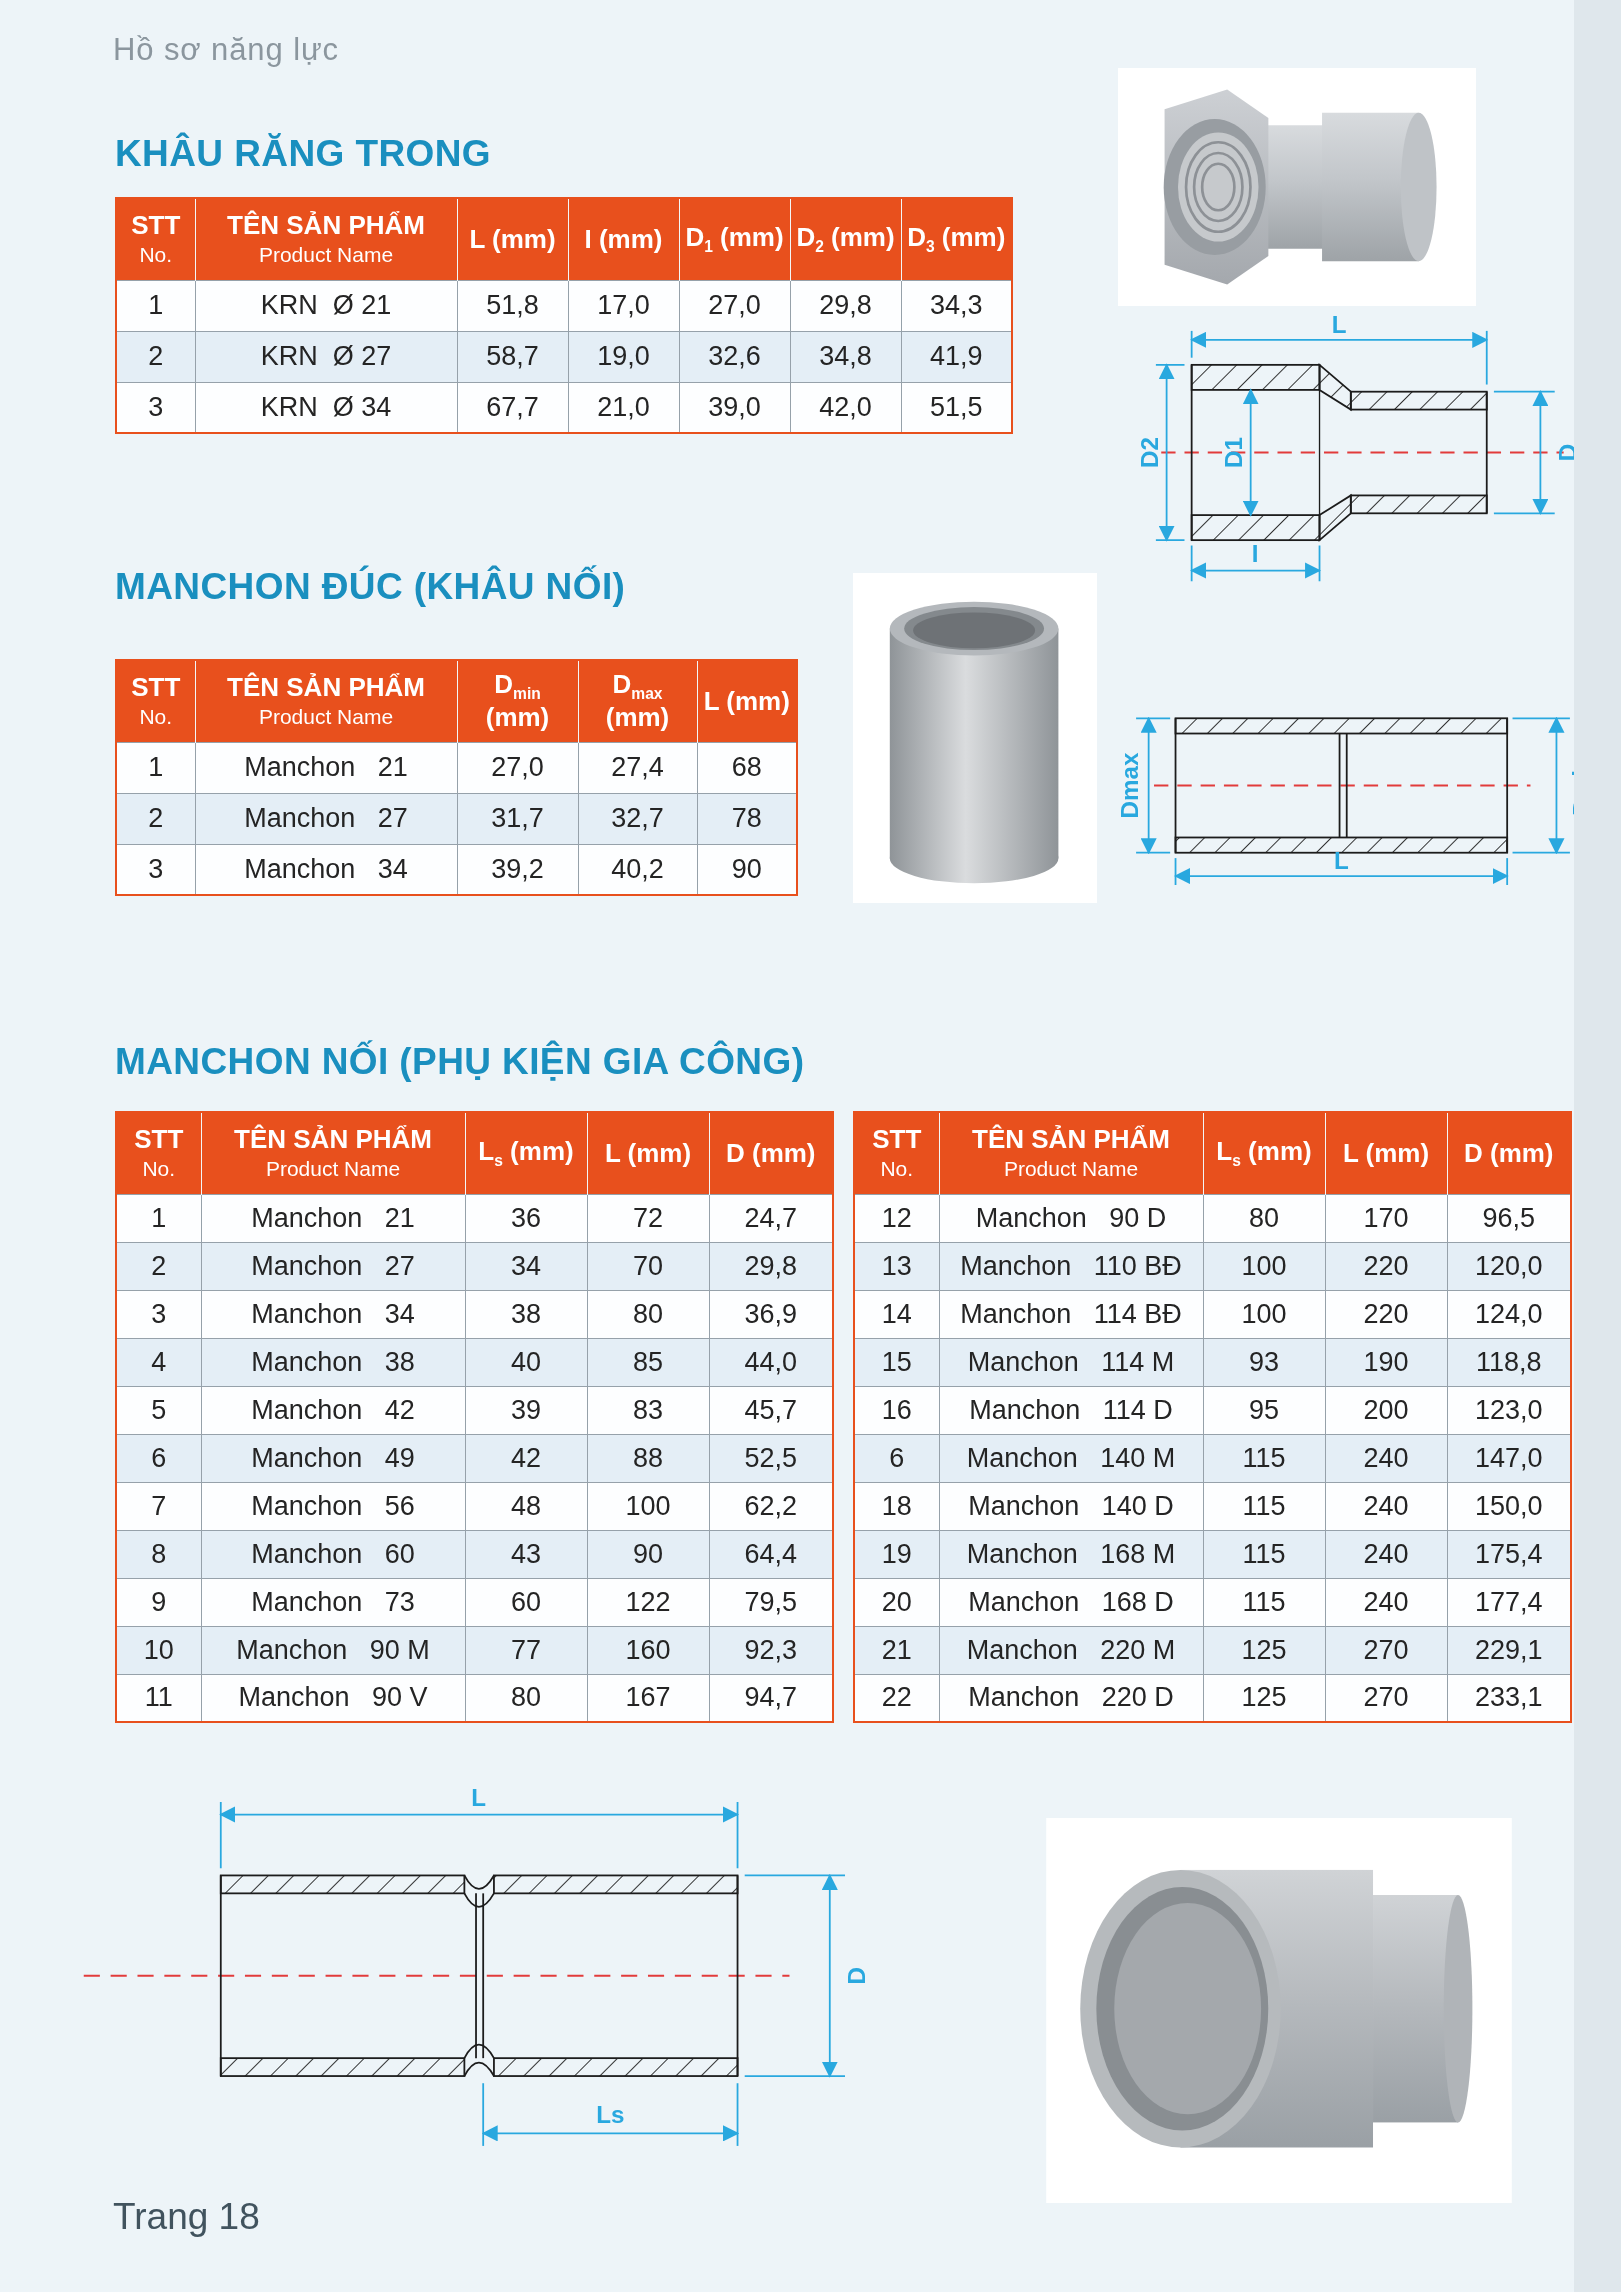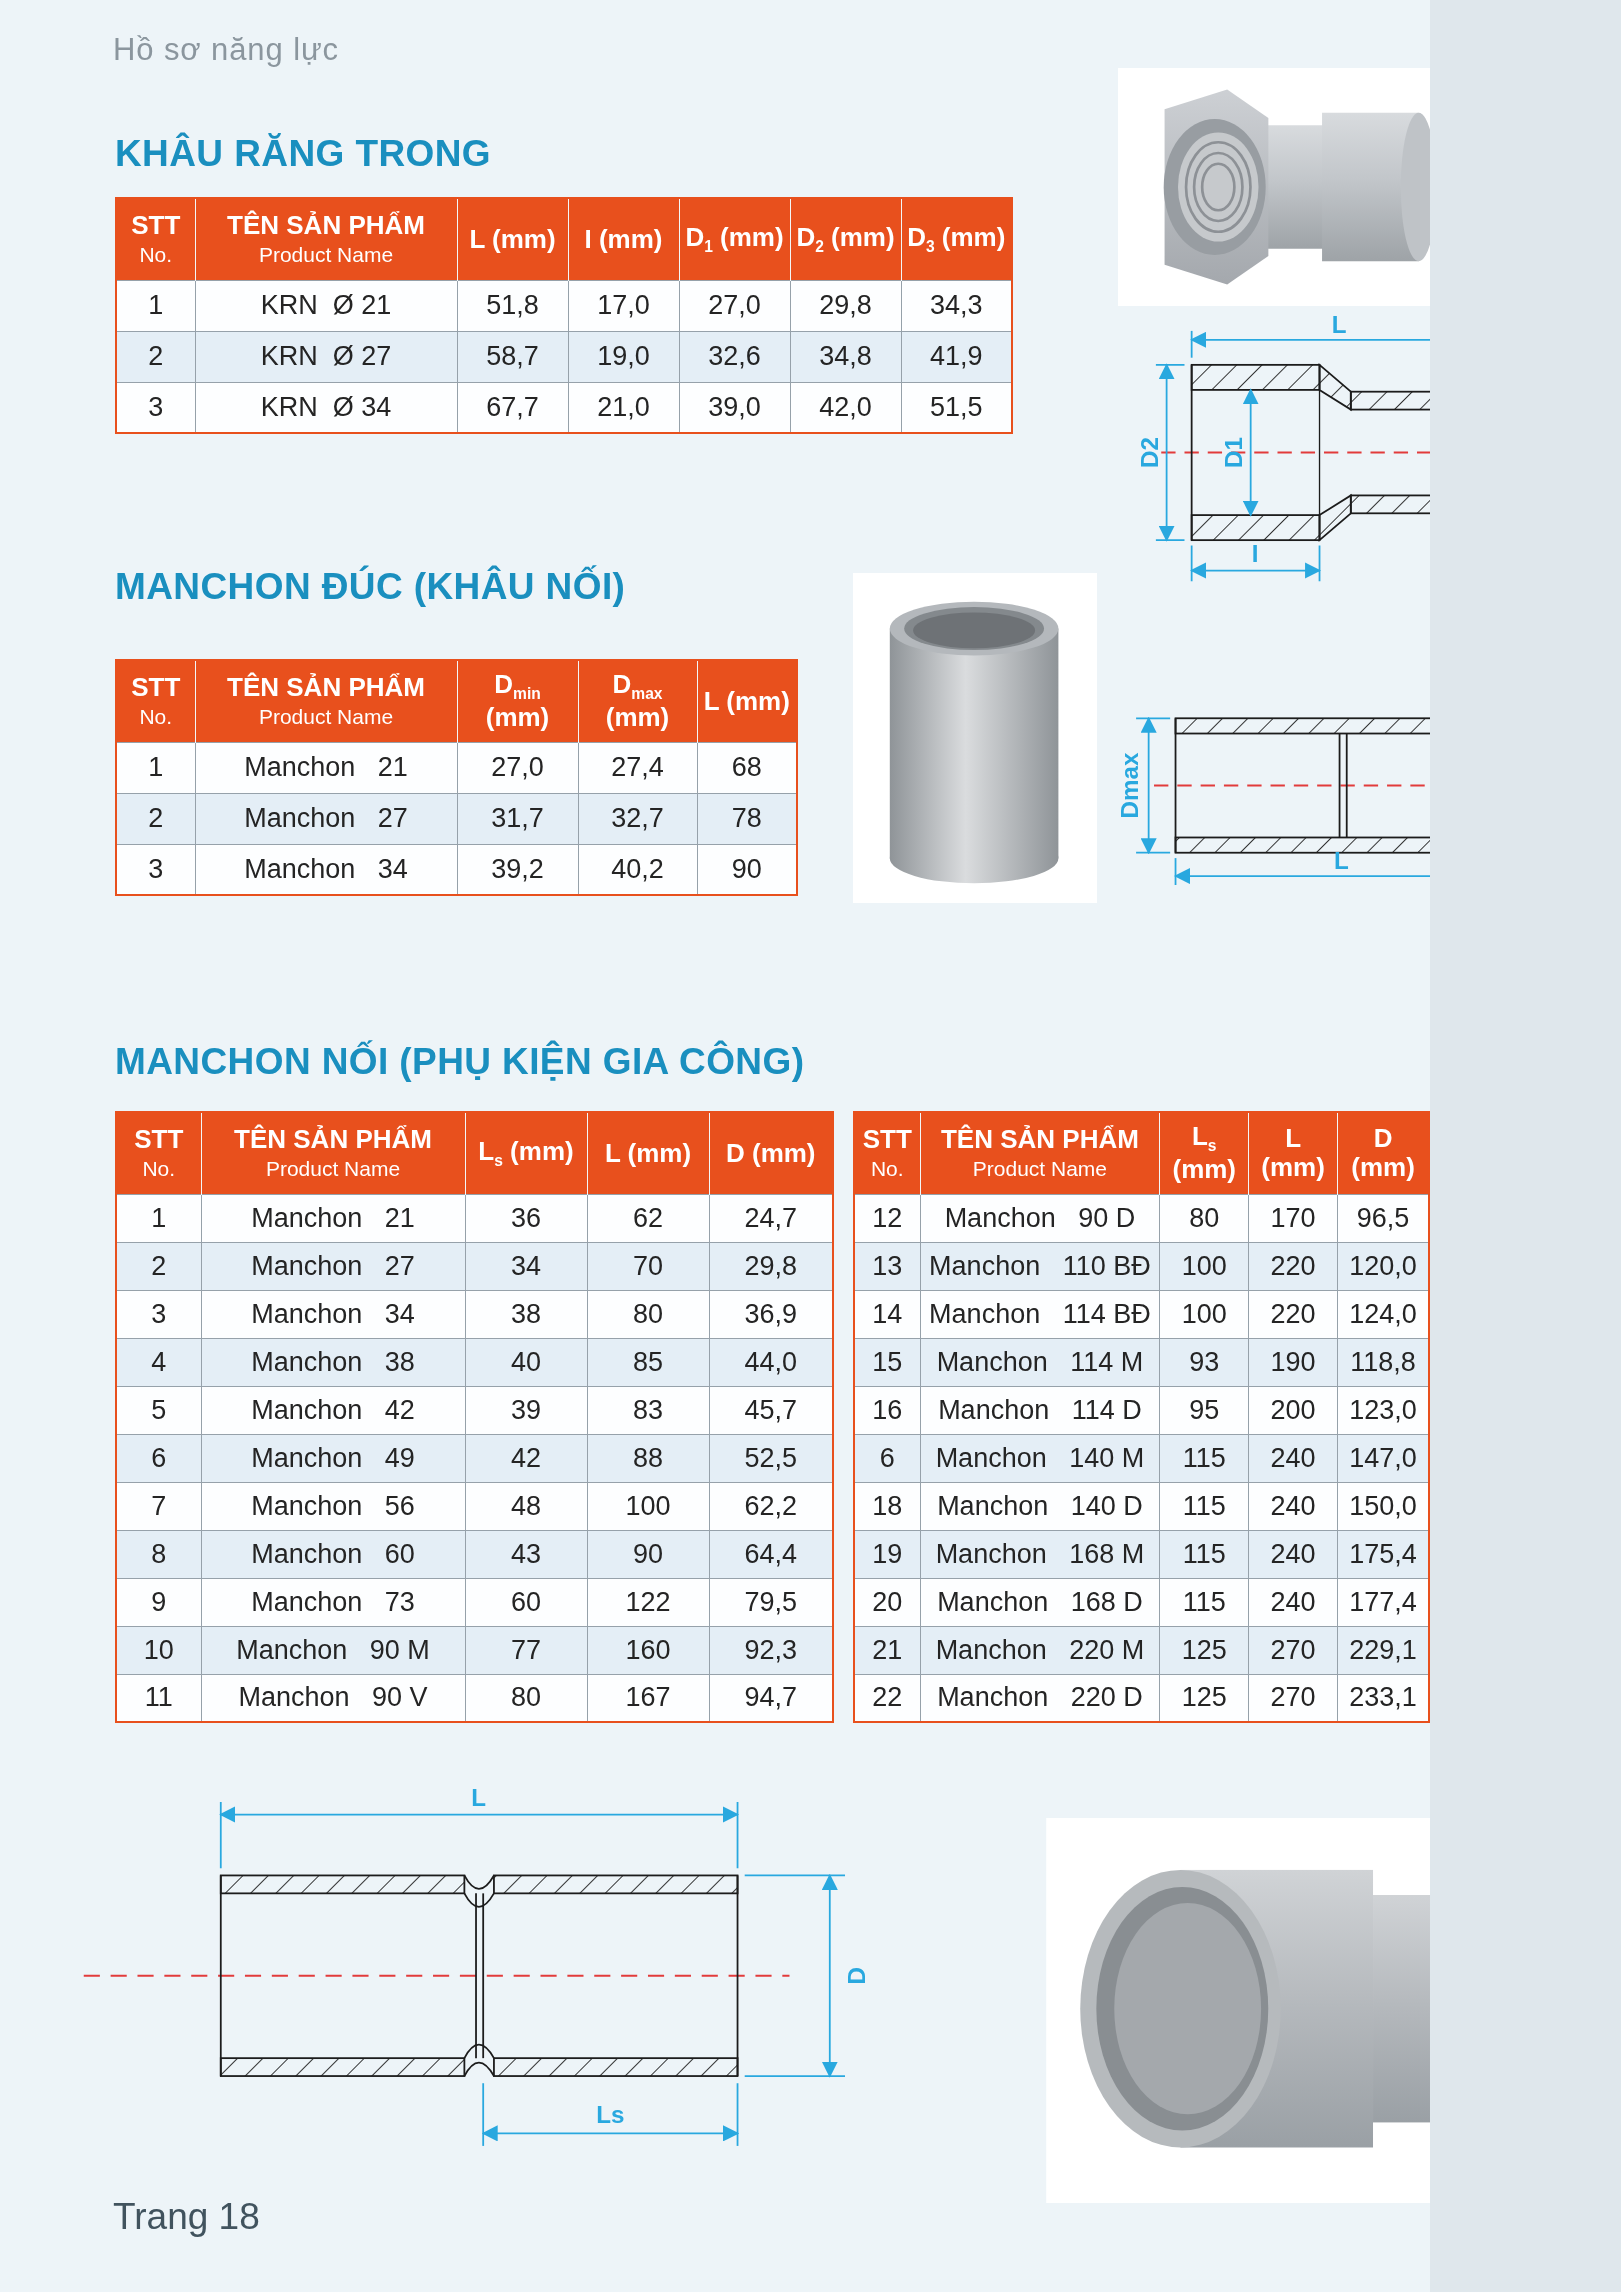--- a/index.html
+++ b/index.html
@@ -1,17 +1,17 @@
 <!DOCTYPE html>
 <html style="font-size:14.3px"><head>
 <meta charset="utf-8">
 <style>
   html,body{margin:0;padding:0;background:#dfe7ec;}
-  #page{position:relative;width:1382px;height:2293px;background:#edf4f8;
-        font-family:"Liberation Sans",sans-serif;overflow:hidden;padding-left:48px;}
+  #page{position:relative;width:1574px;height:2293px;background:#edf4f8;
+        font-family:"Liberation Sans",sans-serif;overflow:hidden;}
   .abs{position:absolute;}
   .doc-header{left:113px;top:32px;font-size:31px;color:#8b969e;letter-spacing:0.9px;}
   .sec-title{font-weight:bold;font-size:37px;color:#1a8fbf;letter-spacing:0.4px;}
   .doc-footer{left:113px;top:2196px;font-size:37px;color:#41535e;}
 
   table.dt{border-collapse:collapse;table-layout:fixed;border:2.7px solid #e8501d;background:#fff;}
   .dt thead tr{height:82px;}
   .dt thead th{background:#e8501d;color:#ffffff;border-left:1.8px solid #f3f6f8;
                vertical-align:middle;padding:3.6px 1.8px;}
   .dt thead th:first-child{border-left:none;}
@@ -311,21 +311,21 @@
             <th>
               <div class="h-main">D (mm)</div>
             </th>
           </tr>
       </thead>
       <tbody>
           <tr>
             <td>1</td>
             <td>Manchon   21</td>
             <td>36</td>
-            <td>62</td>
+            <td>72</td>
             <td>24,7</td>
           </tr>
           <tr>
             <td>2</td>
             <td>Manchon   27</td>
             <td>34</td>
             <td>70</td>
             <td>29,8</td>
           </tr>
           <tr>

